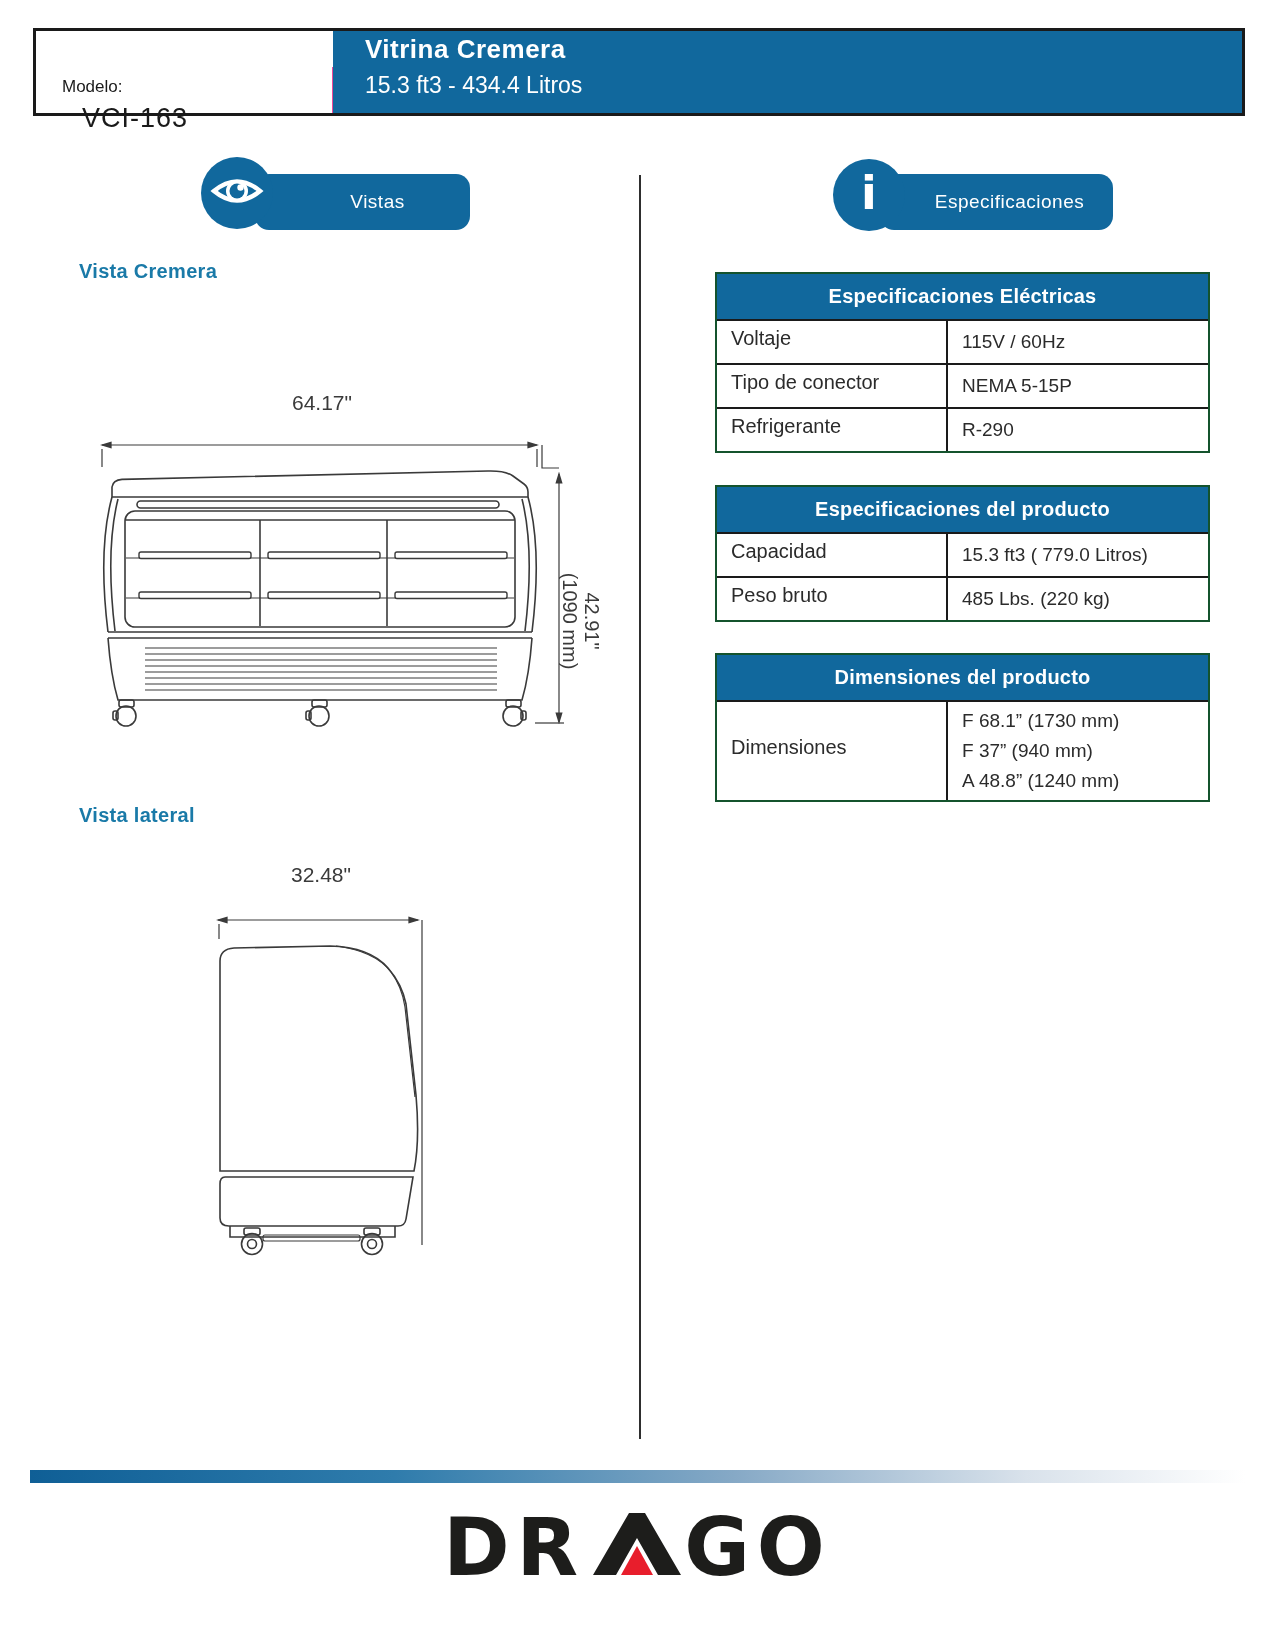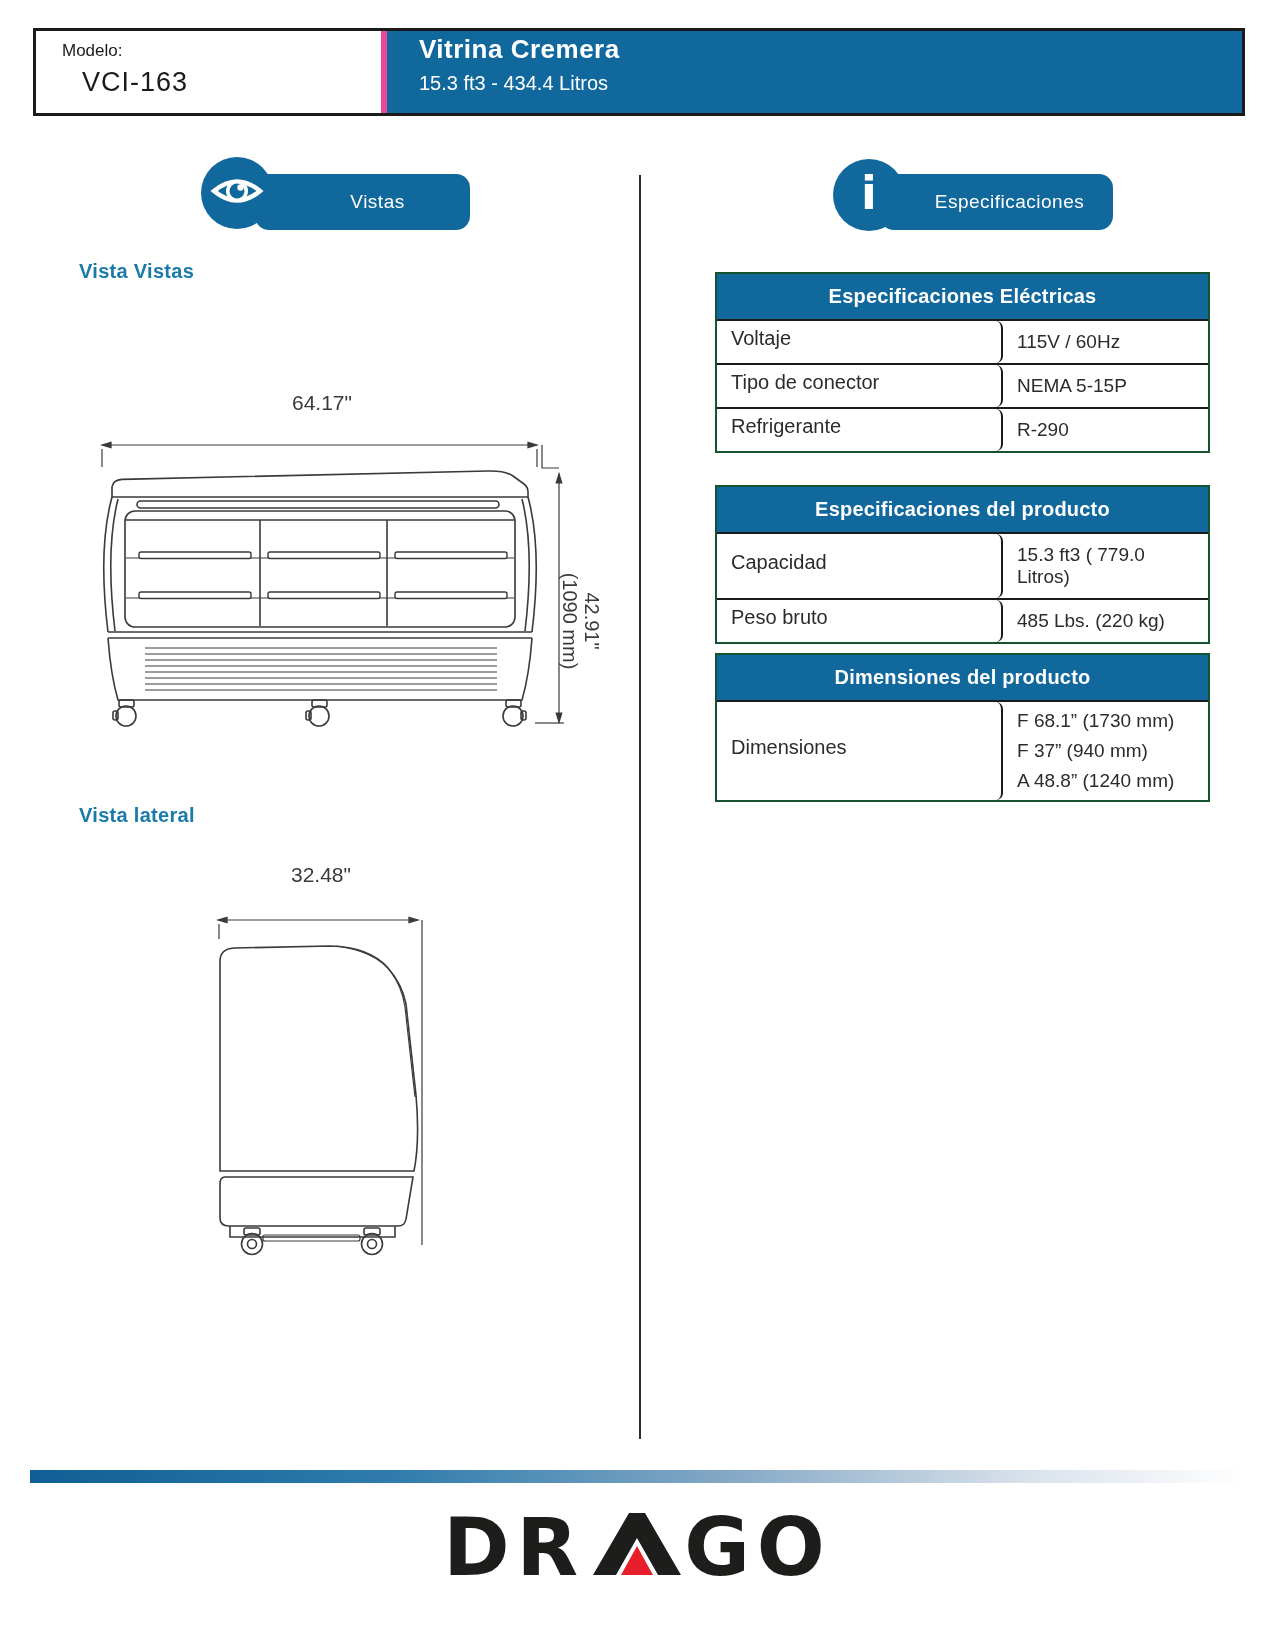--- a/index.html
+++ b/index.html
@@ -3,26 +3,26 @@
 <meta charset="utf-8">
 <style>
   html,body{margin:0;padding:0;background:#ffffff;}
   .page{
     position:relative;width:1275px;height:1650px;background:#ffffff;
     font-family:"Liberation Sans",sans-serif;color:#2b2b2b;overflow:hidden;
   }
   
   .hdr{position:absolute;left:33px;top:28px;width:1212px;height:88px;display:flex;
        border:3px solid #1a1a1a;box-sizing:border-box;background:#fff;}
-  .model-box{width:351px;background:#ffffff;border-right:6px solid #ec4899;box-sizing:border-box;}
+  .model-box{width:297px;background:#ffffff;border-right:1px solid #ec4899;box-sizing:border-box;margin-top:36px;}
   .model-label{font-size:17px;color:#1a1a1a;margin:10px 0 0 26px;}
   .model-value{font-size:27px;color:#1a1a1a;margin:6px 0 0 46px;letter-spacing:1px;}
   .title-box{flex:1;background:#11689D;color:#ffffff;}
   .ptitle{font-size:26px;font-weight:bold;margin:3px 0 0 32px;letter-spacing:.5px;}
-  .psub{font-size:20px;margin:7px 0 15px 32px;}
+  .psub{font-size:23px;margin:7px 0 15px 32px;}
   
   .vdivider{position:absolute;left:639px;top:175px;width:2px;height:1264px;background:#2e2e2e;}
   
   .badge-pill{position:absolute;height:56px;background:#11689D;border-radius:14px;
               display:flex;align-items:center;justify-content:center;
               color:#fff;font-size:19px;letter-spacing:.5px;}
   .badge-circle{position:absolute;width:72px;height:72px;border-radius:50%;background:#11689D;
                 display:flex;align-items:center;justify-content:center;}
   .pill-vistas{left:255px;top:174px;width:215px;padding-left:30px;box-sizing:border-box;}
   .circle-vistas{left:201px;top:157px;}
@@ -39,22 +39,22 @@
            transform:rotate(90deg);text-align:center;color:#3a3a3a;font-size:20px;line-height:22px;}
   .drawing{position:absolute;}
   .fv{left:80px;top:435px;} .sv{left:190px;top:905px;}
   
   .spec-table{position:absolute;left:715px;width:495px;border:2px solid #14532d;
               box-sizing:border-box;background:#fff;}
   .t1{top:272px;} .t2{top:485px;} .t3{top:653px;}
   .spec-head{background:#11689D;color:#ffffff;font-weight:bold;font-size:20px;
              text-align:center;padding:11px 0;letter-spacing:.2px;}
   .spec-row{display:flex;border-top:2px solid #1a1a1a;}
-  .spec-cell-l{width:286px;box-sizing:border-box;border-right:2px solid #1a1a1a;
-               padding:2px 8px 10px 14px;font-size:20px;display:flex;align-items:center;border-radius:7px;}
+  .spec-cell-l{width:231px;box-sizing:border-box;border-right:2px solid #1a1a1a;
+               padding:2px 8px 10px 14px;font-size:20px;display:flex;align-items:center;}
   .spec-cell-r{flex:1;padding:10px 8px 10px 14px;font-size:19px;display:flex;
                flex-direction:column;justify-content:center;gap:8px;}
   .t3 .spec-cell-r{padding-top:8px;padding-bottom:8px;}
   
   .grad-bar{position:absolute;left:30px;top:1470px;width:1215px;height:13px;
             background:linear-gradient(to right,#0F5F96 0%,#2F7CAC 30%,#86A9C6 58%,#D9E2EB 82%,#ffffff 100%);}
   .logo{position:absolute;left:0;top:1512px;width:1275px;height:76px;
         display:flex;align-items:flex-end;justify-content:center;}
   .logo-letters{font-family:"DejaVu Sans",sans-serif;font-weight:bold;font-size:80px;
                 line-height:1;color:#1D1D1B;letter-spacing:7px;}
@@ -88,21 +88,21 @@
     <span>
       <svg width="54" height="42" viewBox="0 0 54 42">
         <path d="M4,21 Q27,2 50,21 Q27,40 4,21 Z" fill="none" stroke="#ffffff" stroke-width="4.5"></path>
         <circle cx="27" cy="21" r="11" fill="#ffffff"></circle>
         <circle cx="27" cy="21" r="7.5" fill="#11689D"></circle>
         <circle cx="30.5" cy="17.5" r="3.2" fill="#ffffff"></circle>
       </svg>
     </span>
   </div>
 
-  <div class="view-title vt-front">Vista Vistas</div>
+  <div class="view-title vt-front">Vista Cremera</div>
 
   <div class="dim-label dl-front">
     <div>64.17"</div>
   </div>
   <div class="dim-rot">
     <div>42.91"</div>
     <div>(1090 mm)</div>
   </div>
 
   <svg class="drawing fv" width="500" height="300" viewBox="0 0 500 300">

